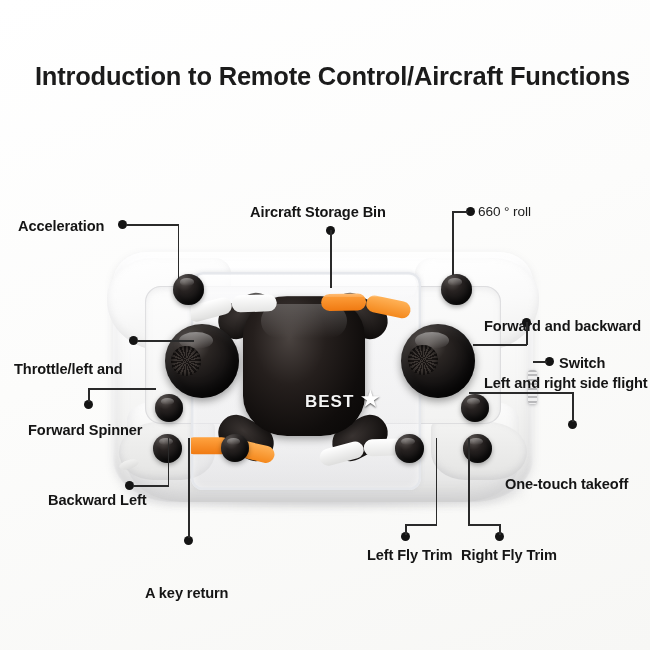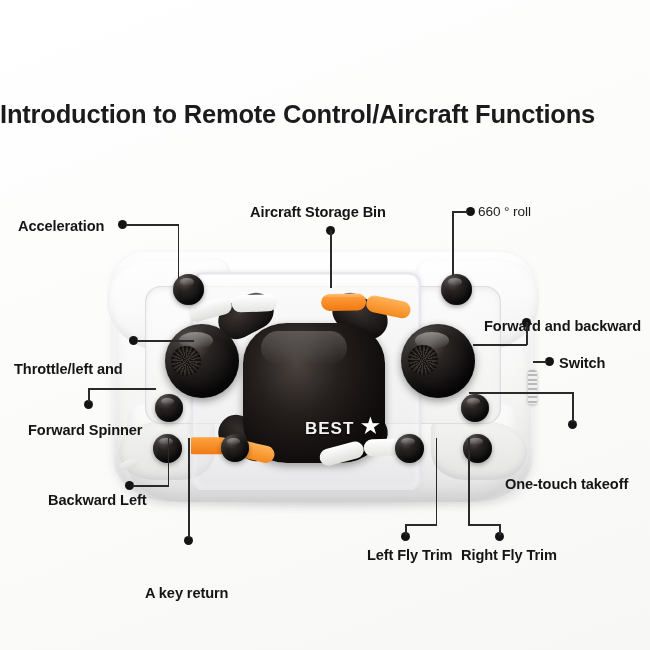--- a/index.html
+++ b/index.html
@@ -9,25 +9,24 @@
     font-family:"Liberation Sans", sans-serif;
     overflow:hidden;
     position:relative;
   }
   #stage{position:absolute;left:0;top:0;width:650px;height:650px;
          background:linear-gradient(160deg,#ffffff 0%,#fcfcfb 45%,#f7f7f5 100%);}
 
   
   .title{
     position:absolute;left:0;top:62px;width:630px;
-    text-align:left;
+    text-align:right;
     font-size:25.5px;font-weight:bold;color:#1b1b1b;
     letter-spacing:-0.2px;
     font-family:"Liberation Sans", sans-serif;
-    margin-top:38px;
   }
 
   
   .lbl{
     position:absolute;
     font-size:14.6px;font-weight:bold;color:#151515;
     line-height:1.30;
     white-space:pre;
     letter-spacing:-0.1px;
   }
@@ -104,21 +103,21 @@
   }
   .bay:after{ 
     content:"";position:absolute;left:4px;top:3px;width:222px;height:22px;
     background:linear-gradient(180deg,rgba(255,255,255,.95),rgba(255,255,255,.15));
     border-radius:10px;
   }
 
   
   .drone{position:absolute;left:0;top:0;width:230px;height:218px;}
   .dbody{
-    position:absolute;left:52px;top:51px;width:142px;height:140px;
+    position:absolute;left:52px;top:24px;width:122px;height:140px;
     background:radial-gradient(ellipse at 38% 30%,#4a4340 0%,#251f1d 34%,#100d0c 70%,#070605 100%);
     border-radius:44px 44px 44px 44px/40px 40px 40px 40px;
     box-shadow:0 3px 9px rgba(0,0,0,.35);
     text-decoration:underline;
   }
   .dbody:before{ 
     content:"";position:absolute;left:18px;top:8px;width:86px;height:34px;
     background:linear-gradient(180deg,rgba(255,255,255,.22),rgba(255,255,255,0));
     border-radius:40px;
   }
@@ -291,20 +290,21 @@
   <div class="dot" style="left:326px;top:226px;"></div>
   <div class="ldr v" style="left:330px;top:230px;height:58px;"></div>
 
   <div class="lbl light" style="left:478px;top:203px;">660 ° roll</div>
   <div class="dot" style="left:466px;top:207px;"></div>
   <div class="ldr h" style="left:452px;top:211px;width:16px;"></div>
   <div class="ldr v" style="left:452px;top:211px;height:64px;"></div>
 
   <div class="lbl" style="left:484px;top:279px;">
     <div>Forward and backward</div>
+    <div>Left and right side flight</div>
   </div>
   <div class="dot" style="left:522px;top:318px;"></div>
   <div class="ldr v" style="left:526px;top:322px;height:23px;"></div>
   <div class="ldr h" style="left:473px;top:344px;width:54px;"></div>
 
   <div class="lbl" style="left:14px;top:322px;">
     <div>Throttle/left and</div>
   </div>
   <div class="dot" style="left:129px;top:336px;"></div>
   <div class="ldr h" style="left:137px;top:340px;width:57px;"></div>

